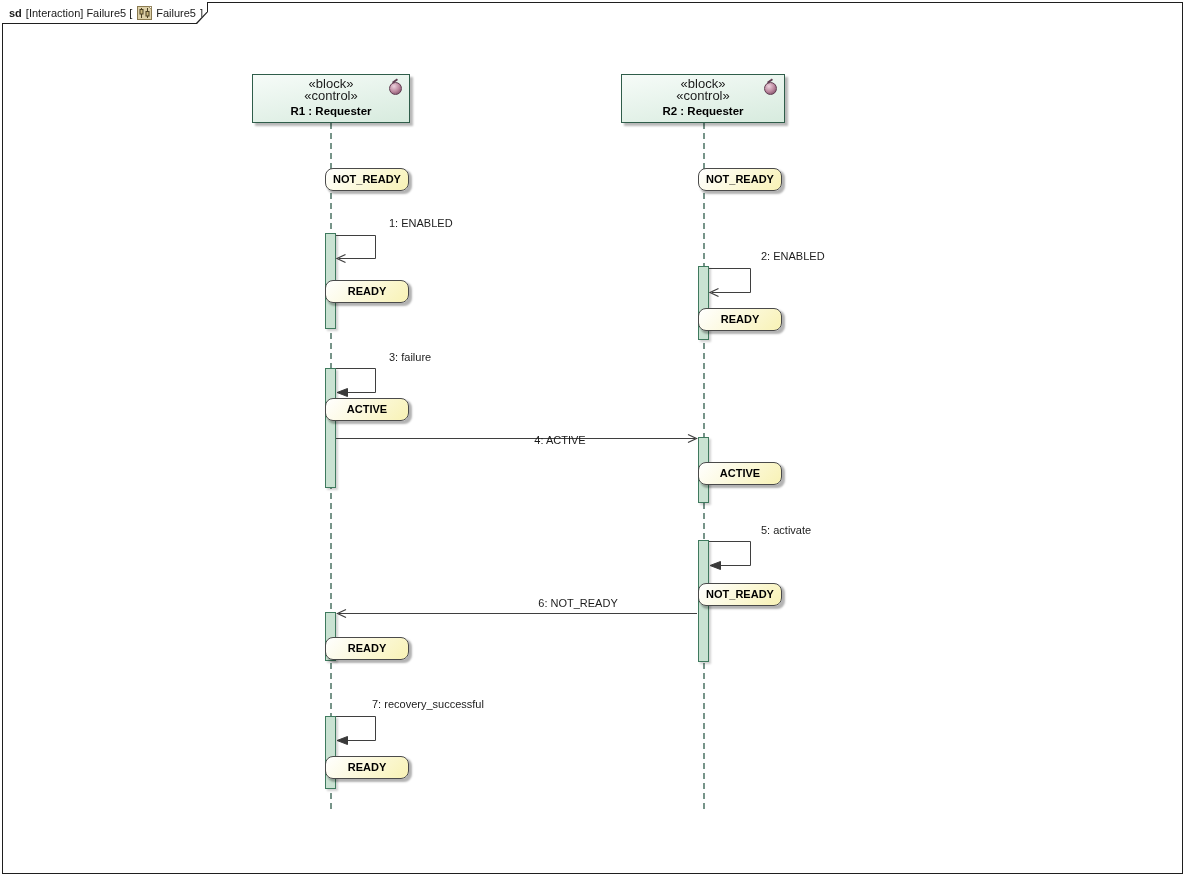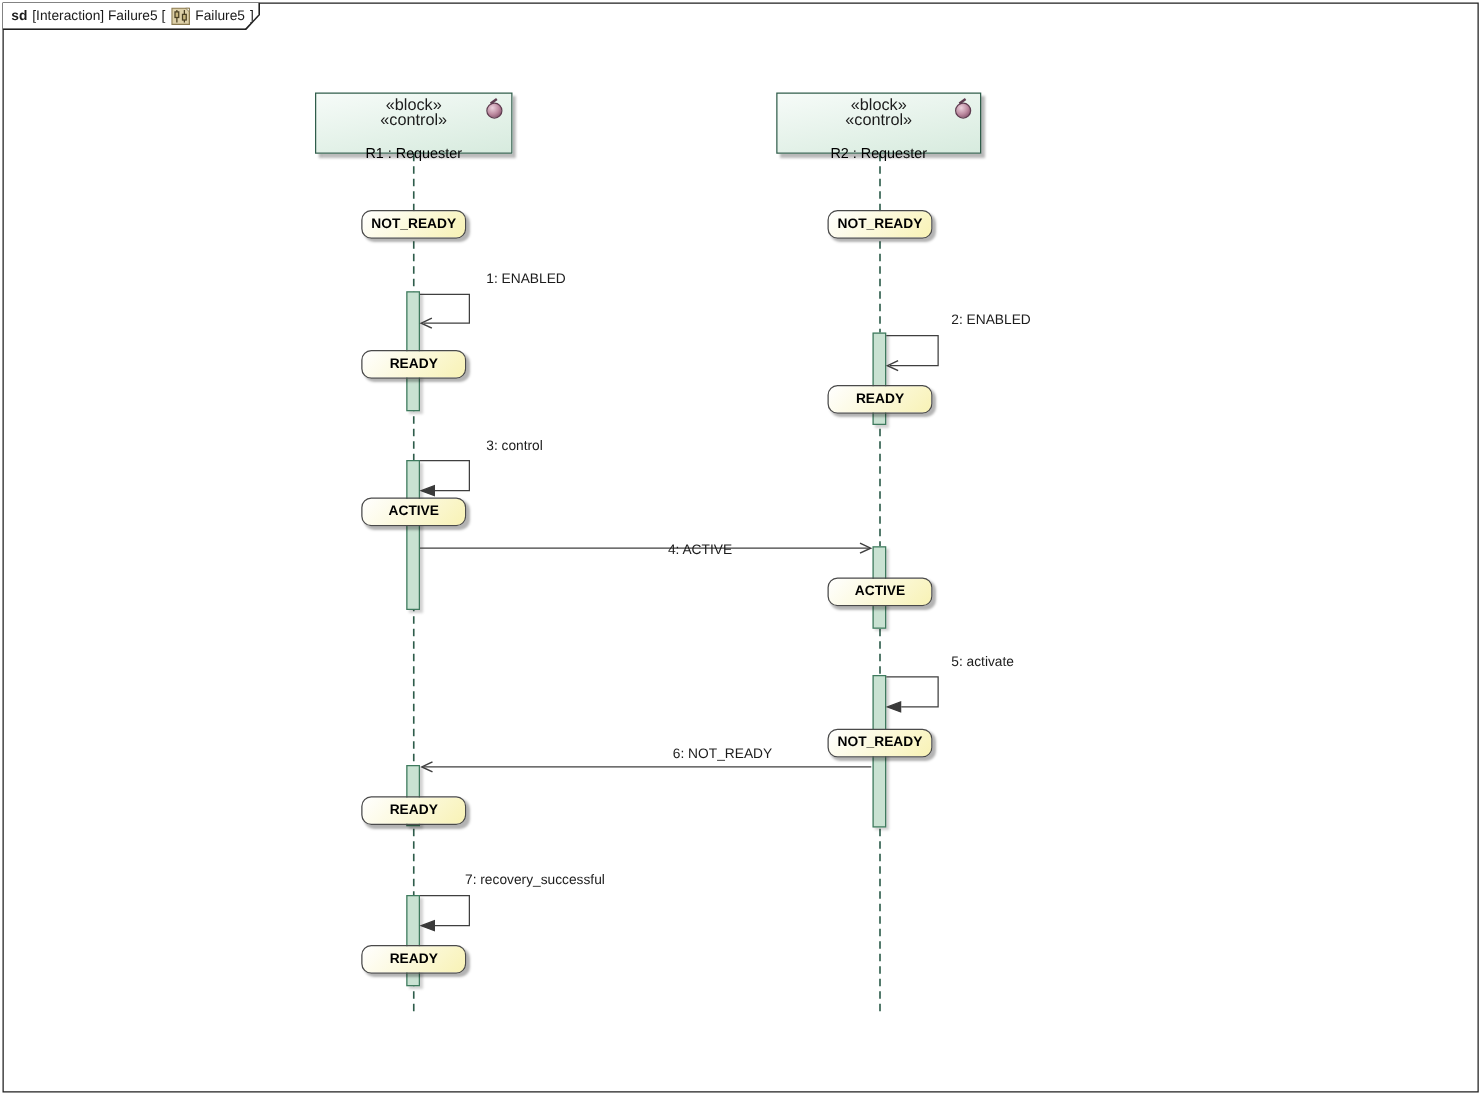--- a/index.html
+++ b/index.html
@@ -18,36 +18,36 @@
     font-size:11px;color:#1a1a1a;white-space:nowrap;}
   .tab-inner b{margin-right:4px;}
   .tab-icon{display:inline-block;margin:0 4px 0 5px;line-height:0;}
   
   .head{position:absolute;height:49px;box-sizing:border-box;
     border:1px solid var(--head-border);
     background:linear-gradient(170deg,#f6fbf8 0%,var(--head-fill) 100%);
     box-shadow:3px 3px 2px rgba(0,0,0,0.28);
     text-align:center;padding-top:3px;}
   .head .stereo{font-size:13px;color:#1c1c1c;line-height:12px;}
-  .head .name{font-size:11.5px;font-weight:normal;color:#000;line-height:16px;margin-top:13px;}
+  .head .name{font-size:11.5px;font-weight:bold;color:#000;line-height:16px;margin-top:1px;}
   .ball{position:absolute;right:7px;top:7px;width:13px;height:13px;border-radius:50%;
     background:radial-gradient(circle at 36% 30%,#ecd2dd 0%,#bd8aa0 50%,#8a5871 82%,#6b3d54 100%);
     border:1px solid #5f3c50;box-sizing:border-box;}
   .ball::before{content:"";position:absolute;left:2px;top:-3px;width:6px;height:2px;
     background:var(--ball-dark);transform:rotate(-35deg);}
   
   .act{position:absolute;width:11px;box-sizing:border-box;
     background:var(--activation-fill);border:1px solid var(--activation-border);
     box-shadow:2px 2px 2px rgba(0,0,0,0.18);}
   
   .state{position:absolute;width:84px;height:23px;box-sizing:border-box;
     border:1.3px solid var(--state-border);border-radius:8px;
     background:linear-gradient(135deg,#ffffff 0%,var(--state-fill) 100%);
     box-shadow:2.5px 2.5px 2px rgba(0,0,0,0.30);
-    font-size:11px;font-weight:bold;color:#000;text-align:center;line-height:20px;}
+    font-size:11px;font-weight:bold;color:#000;text-align:center;line-height:20px;margin-left:36px;}
   
   .msg-label{position:absolute;font-size:11px;color:#1c1c1c;white-space:nowrap;margin-left:44px;}
   .msg-label.centered{transform:translateX(-50%);}
   
   .layer{position:absolute;left:0;top:0;}
   .lifeline-dash{stroke:var(--lifeline);stroke-width:1.3;stroke-dasharray:6 4;}
   .msg-line{stroke:var(--message-line);stroke-width:1;fill:none;}
   .arrow-open{stroke:var(--message-line);stroke-width:1.2;fill:none;}
   .arrow-filled{fill:#3a3a3a;stroke:#3a3a3a;}
 </style>
@@ -132,19 +132,19 @@
 
     <line class="msg-line" x1="697" y1="613.5" x2="339" y2="613.5"></line>
     <path class="arrow-open" d="M346,609.5 L337.5,613.5 L346,617.5"></path>
 
     <path class="msg-line" d="M336,716.5 H375.5 V740.5 H348"></path>
     <polygon class="arrow-filled" points="337,740.5 347.5,736.5 347.5,744.5"></polygon>
   </svg>
 
   <div class="msg-label" style="left:345px;top:217px">1: ENABLED</div>
   <div class="msg-label" style="left:717px;top:250px">2: ENABLED</div>
-  <div class="msg-label" style="left:345px;top:351px">3: control</div>
+  <div class="msg-label" style="left:345px;top:351px">3: failure</div>
   <div class="msg-label centered" style="left:516px;top:434px">4: ACTIVE</div>
   <div class="msg-label" style="left:717px;top:524px">5: activate</div>
   <div class="msg-label centered" style="left:534px;top:597px">6: NOT_READY</div>
   <div class="msg-label" style="left:328px;top:698px">7: recovery_successful</div>
 
 </div>
 
 </body></html>

